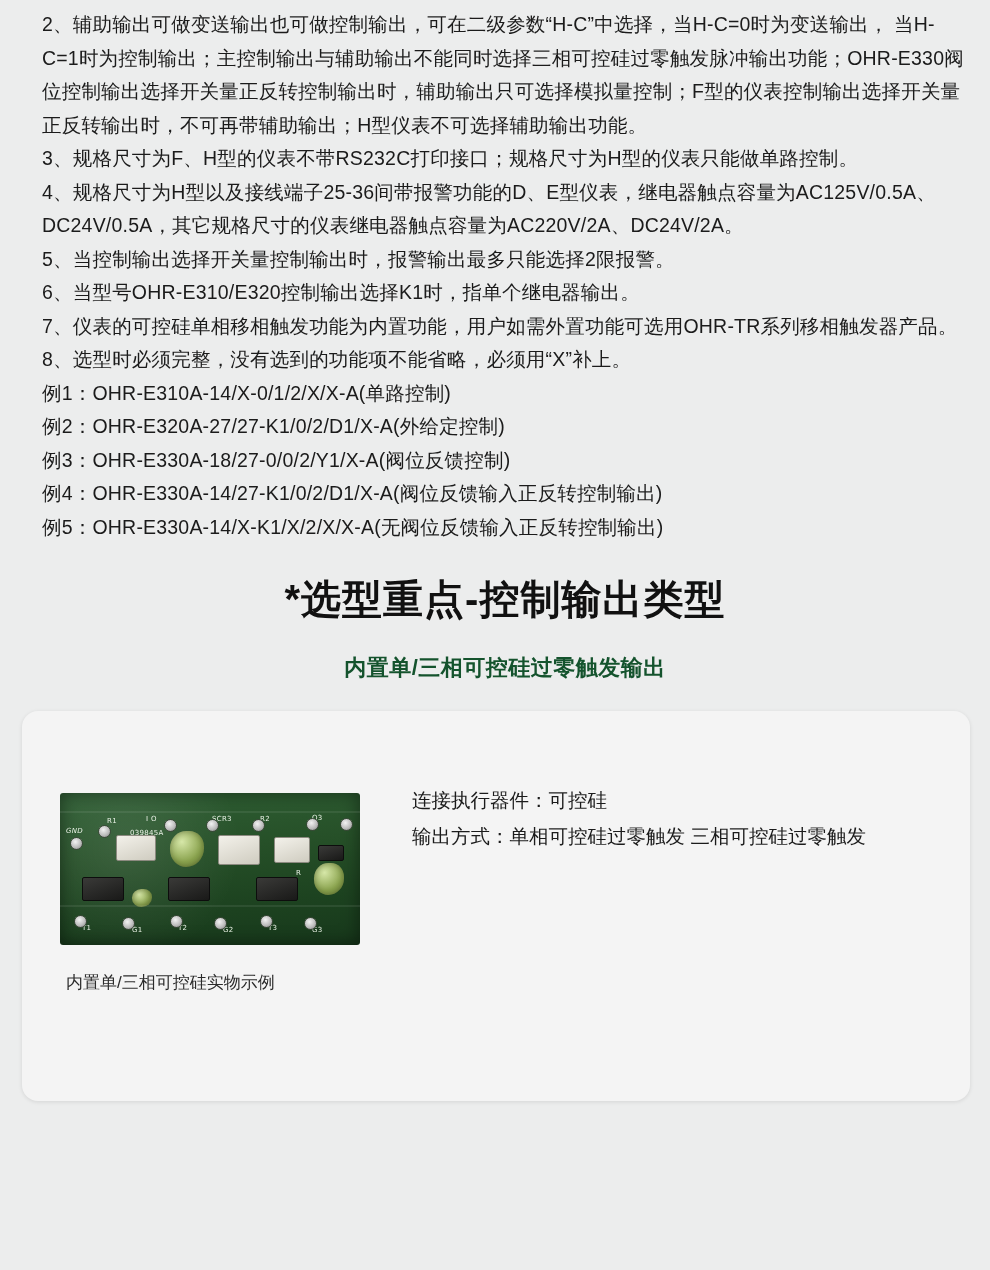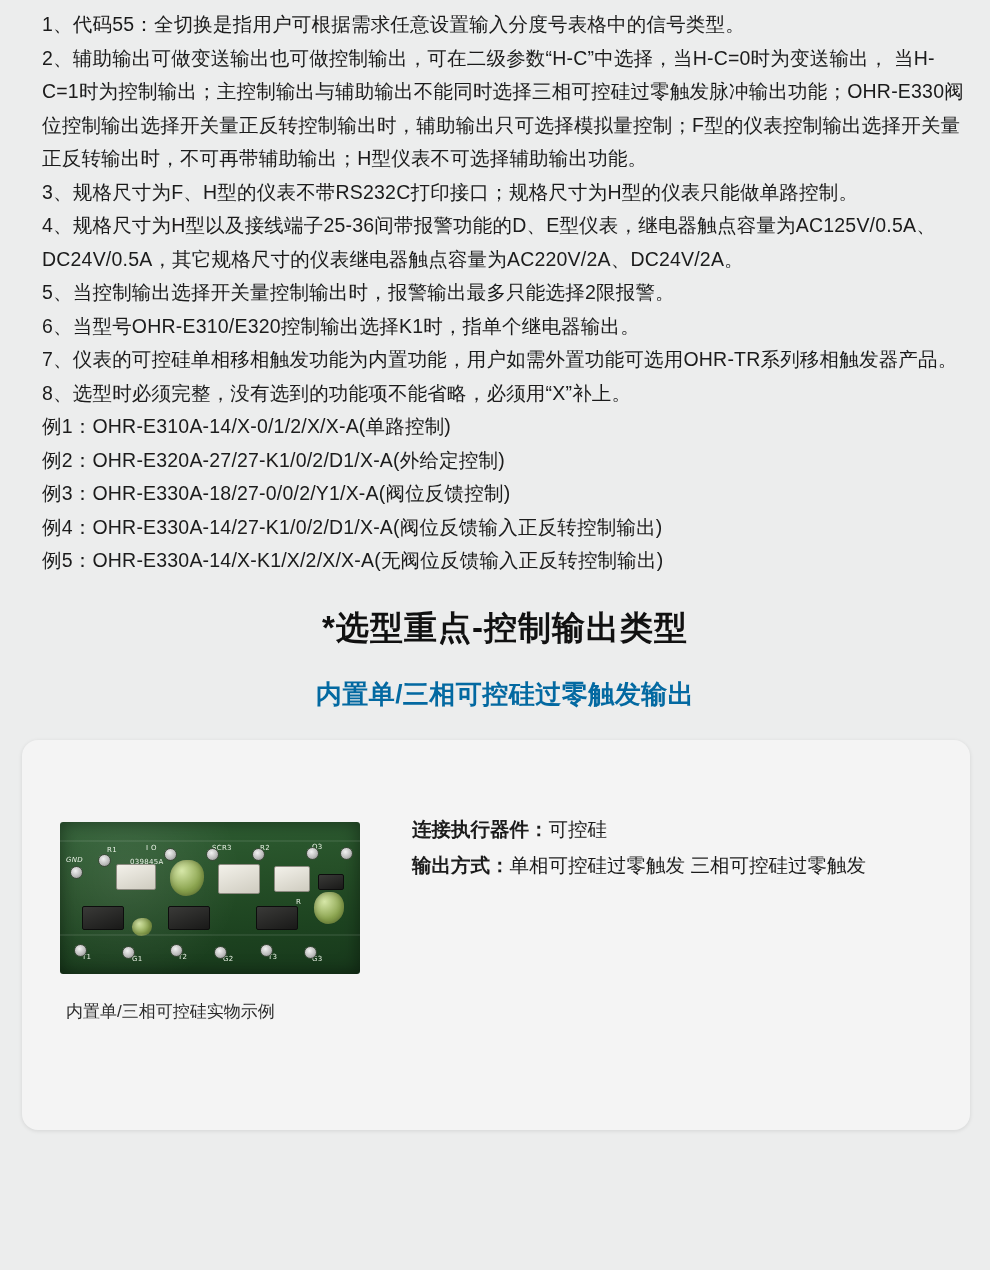--- a/index.html
+++ b/index.html
@@ -34,31 +34,31 @@
   .examples {
     font-size: 19.5px;
     line-height: 33.5px;
     letter-spacing: 0.2px;
   }
   .ex { margin: 0; }
 
   
   .h-main {
     text-align: center;
-    font-size: 33px;
+    font-size: 40px;
     font-weight: bold;
     letter-spacing: 1px;
     margin: 28px 0 0 0;
     color: #111;
   }
   .h-sub {
     text-align: center;
-    font-size: 26px;
+    font-size: 22px;
     margin: 26px 0 0 0;
-    color: #0369a1;
+    color: #14532d;
     letter-spacing: 0.5px;
   }
 
   
   .card {
     position: relative;
     margin: 28px 0 0 -20px;
     width: 948px;
     background: #f4f4f4;
     border-radius: 16px;
@@ -129,30 +129,29 @@
     padding-left: 6px;
   }
   .card-right {
     flex: 1;
     padding-top: 42px;
     padding-left: 36px;
     font-size: 19.5px;
     line-height: 34px;
   }
   .row { margin-bottom: 2px; }
-  .row b { font-weight: bold; }
+  .row b { font-weight: normal; }
   .desc { text-indent: 0; }
 </style>
 </head>
 <body>
 
 <div class="page">
 
   <div class="notes">
-    <p class="note">1、代码55：全切换是指用户可根据需求任意设置输入分度号表格中的信号类型。</p>
     <p class="note">2、辅助输出可做变送输出也可做控制输出，可在二级参数“H-C”中选择，当H-C=0时为变送输出， 当H-C=1时为控制输出；主控制输出与辅助输出不能同时选择三相可控硅过零触发脉冲输出功能；OHR-E330阀位控制输出选择开关量正反转控制输出时，辅助输出只可选择模拟量控制；F型的仪表控制输出选择开关量正反转输出时，不可再带辅助输出；H型仪表不可选择辅助输出功能。</p>
     <p class="note">3、规格尺寸为F、H型的仪表不带RS232C打印接口；规格尺寸为H型的仪表只能做单路控制。</p>
     <p class="note">4、规格尺寸为H型以及接线端子25-36间带报警功能的D、E型仪表，继电器触点容量为AC125V/0.5A、 DC24V/0.5A，其它规格尺寸的仪表继电器触点容量为AC220V/2A、DC24V/2A。</p>
     <p class="note">5、当控制输出选择开关量控制输出时，报警输出最多只能选择2限报警。</p>
     <p class="note">6、当型号OHR-E310/E320控制输出选择K1时，指单个继电器输出。</p>
     <p class="note">7、仪表的可控硅单相移相触发功能为内置功能，用户如需外置功能可选用OHR-TR系列移相触发器产品。</p>
     <p class="note">8、选型时必须完整，没有选到的功能项不能省略，必须用“X”补上。</p>
   </div>
 
   <div class="examples">

